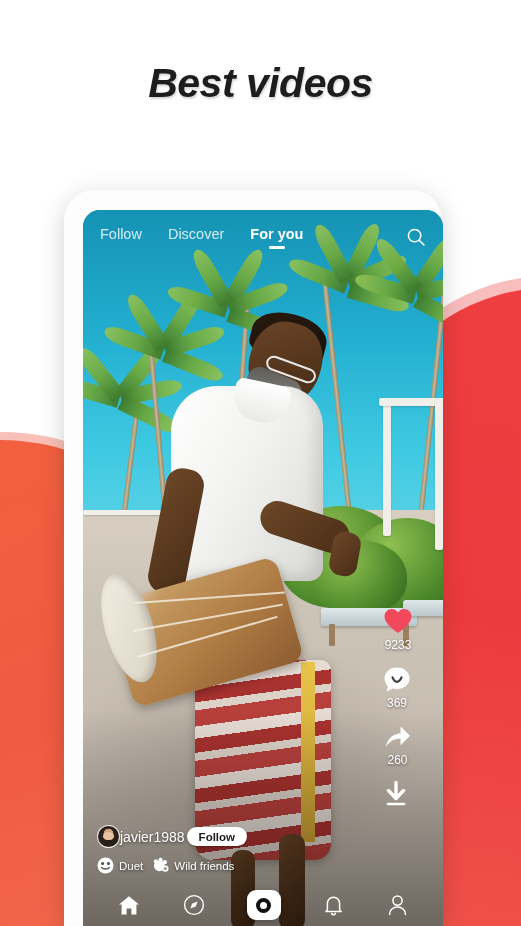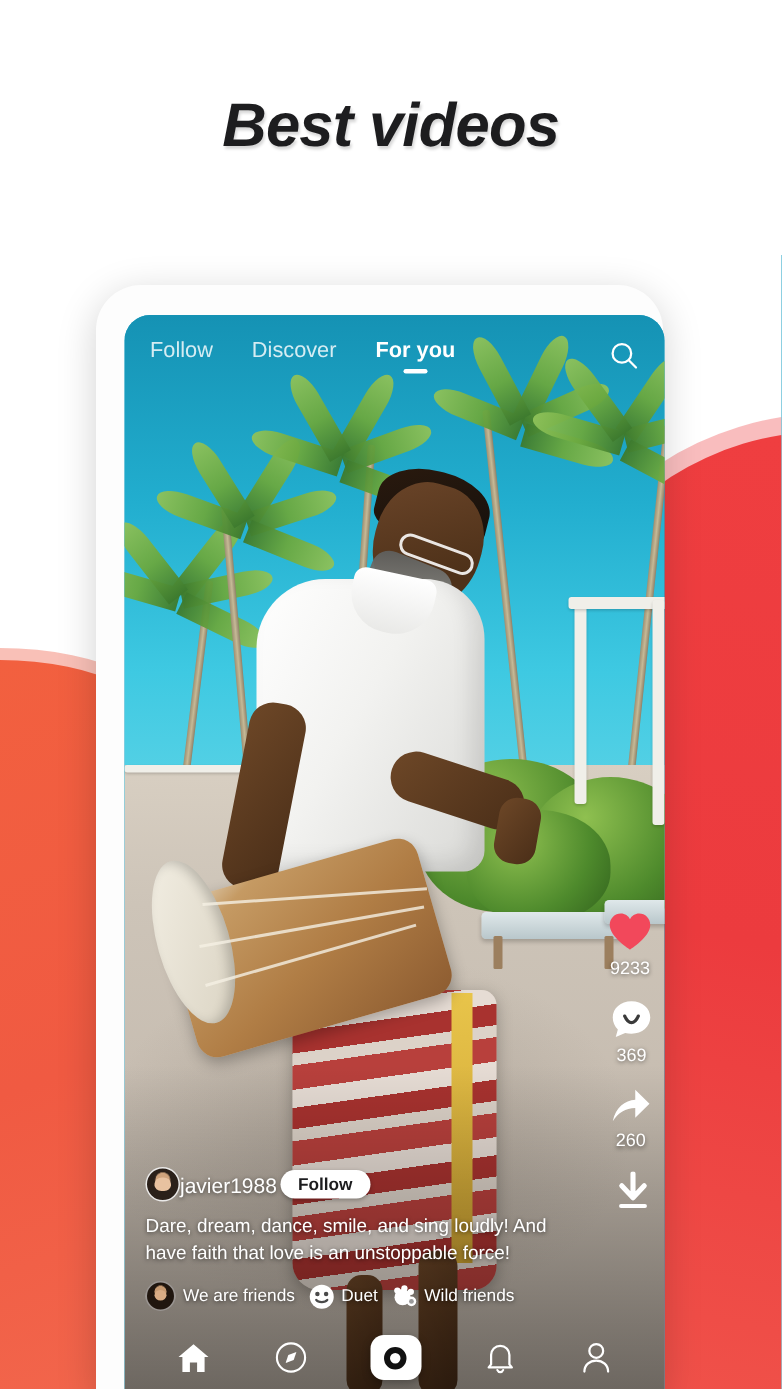--- a/index.html
+++ b/index.html
@@ -190,21 +190,21 @@
   .tab.active { color:#ffffff; font-weight:bold; }
   .tab.active::after {
     content:""; position:absolute; left:50%; transform:translateX(-50%);
     bottom:0; width:16px; height:2.5px; background:#fff; border-radius:2px;
   }
   .search-wrap { margin-left:auto; display:flex; align-items:center; }
 
   
   .actions {
     position:absolute; right:8px; bottom:120px; width:52px; z-index:9;
-    display:flex; flex-direction:column; align-items:flex-end; gap:14px;
+    display:flex; flex-direction:column; align-items:flex-start; gap:14px;
   }
   .act { display:flex; flex-direction:column; align-items:center; }
   .act-count {
     color:#fff; font-size:12px; margin-top:3px;
     text-shadow:0 1px 3px rgba(0,0,0,0.55);
   }
 
   
   .info { position:absolute; left:14px; bottom:56px; width:272px; z-index:9; }
   .user-row { display:flex; align-items:center; gap:0; }
@@ -419,27 +419,22 @@
       </div>
     </div>
 
     <div class="info">
       <div class="user-row">
         <div class="avatar"></div>
         <div class="uname">javier1988</div>
         <div class="follow-pill">Follow</div>
       </div>
 
-      <div class="caption">Dare, dream, dance, smile, and sing loudly! And have faith that love is an unstoppable force!</div>
 
       <div class="tags">
-        <div class="tag">
-          <div class="tag-ava"></div>
-          <span class="tag-label">We are friends</span>
-        </div>
         <div class="tag">
           <span>
             <svg width="17" height="17" viewBox="0 0 17 17">
               <circle cx="8.5" cy="8.5" r="8" fill="#ffffff"></circle>
               <circle cx="5.6" cy="6.6" r="1.5" fill="#4a4a4a"></circle>
               <circle cx="11.4" cy="6.6" r="1.5" fill="#4a4a4a"></circle>
               <path d="M4.8 10.6 C6.2 12.6 10.8 12.6 12.2 10.6" fill="none" stroke="#4a4a4a" stroke-width="1.5" stroke-linecap="round"></path>
             </svg>
           </span>
           <span class="tag-label">Duet</span>

